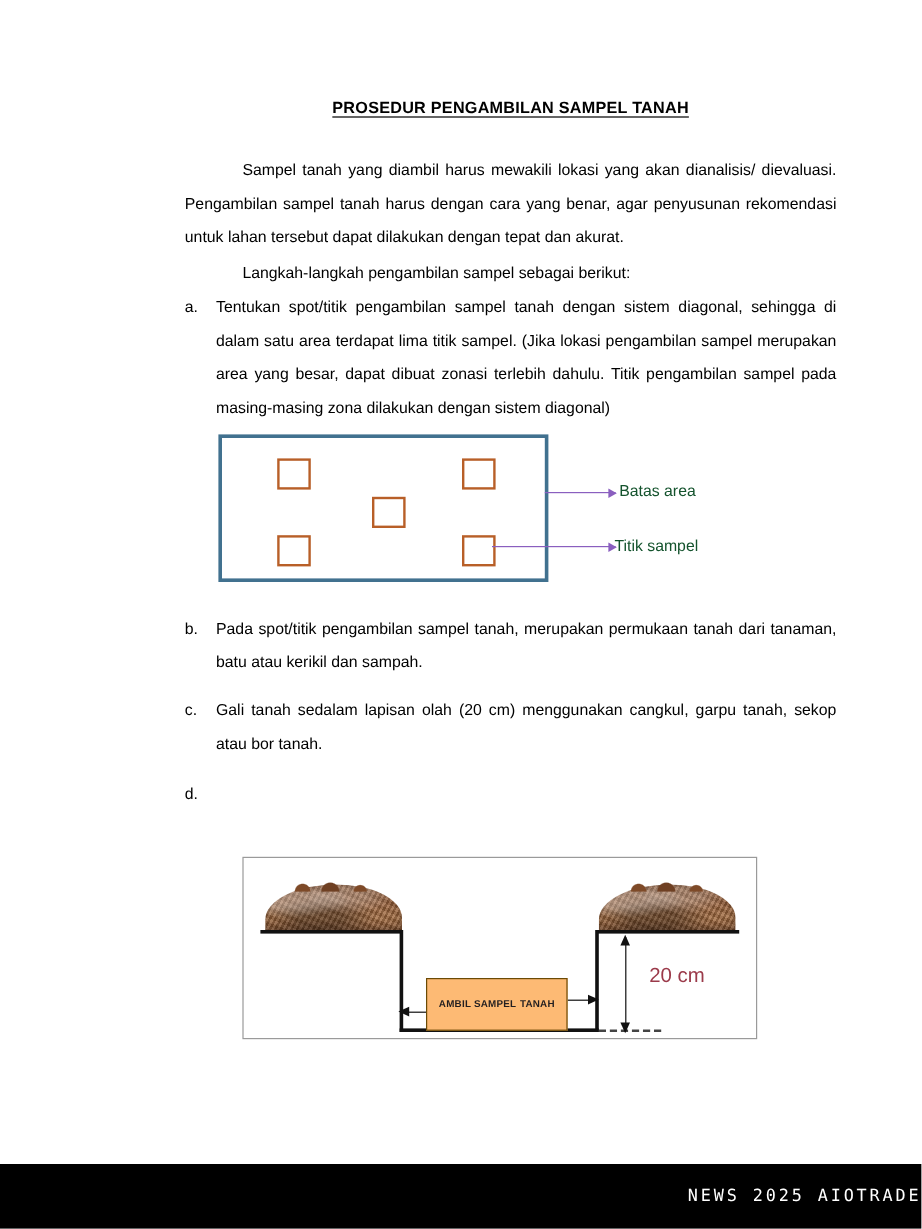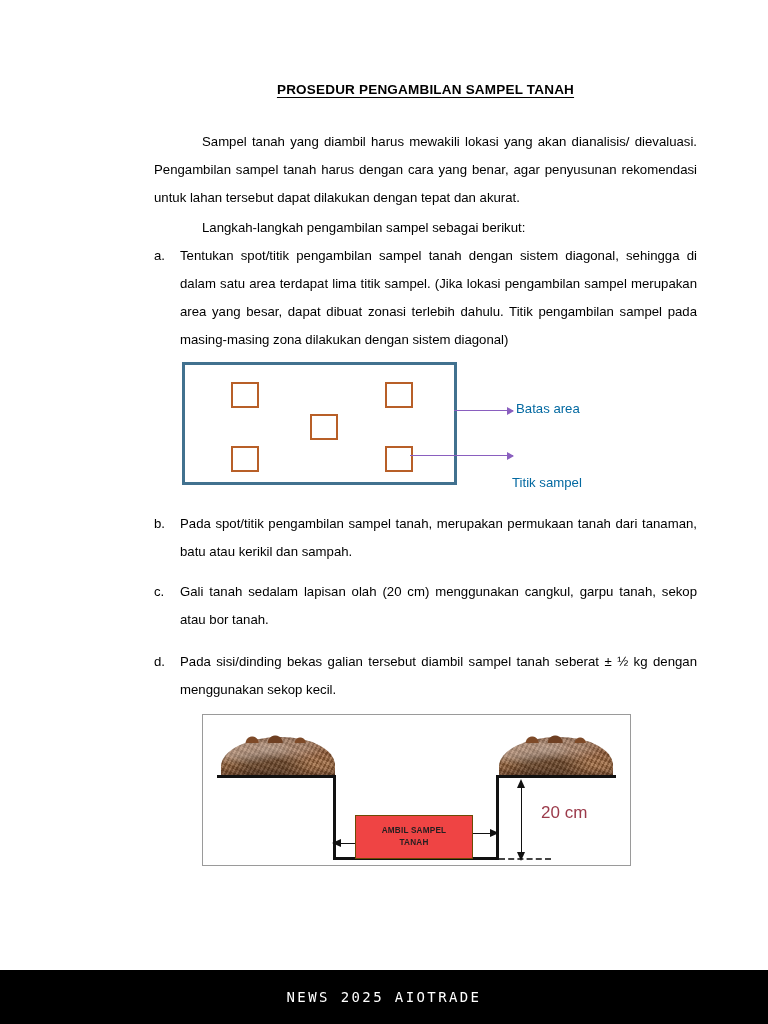--- a/index.html
+++ b/index.html
@@ -123,25 +123,25 @@
     border-left: 7px solid #8A5FBF;
     border-top: 4px solid transparent;
     border-bottom: 4px solid transparent;
   }
   .lead-1 { left: 272px; top: 48px;  width: 59px; }
   .lead-2 { left: 228px; top: 93px;  width: 103px; }
 
   .annot-label {
     position: absolute;
     font-size: 13.2px;
-    color: #0369a1;
+    color: #14532d;
     white-space: nowrap;
   }
   .annot-1 { left: 500px; top: 401px; }
-  .annot-2 { left: 496px; top: 447px; margin-top: 28px; }
+  .annot-2 { left: 496px; top: 447px; }
 
   
   .diagram2 {
     position: absolute;
     left: 186px;
     top: 714px;
     width: 429px;
     height: 152px;
     border: 1px solid #9a9a9a;
     background: #ffffff;
@@ -189,25 +189,25 @@
   }
   .bumps-left  { left: 30px;  width: 96px; }
   .bumps-right { left: 310px; width: 96px; }
 
   .sample-box {
     position: absolute;
     left: 152px;
     top: 100px;
     width: 118px;
     height: 44px;
-    background: #ef4444;
+    background: #fdba74;
     border: 1.5px solid #6B4A05;
     box-sizing: border-box;
     display: flex;
-    flex-direction: column;
+    flex-direction: row;
     align-items: center;
     justify-content: center;
     gap: 3px;
   }
   .sample-box span {
     font-size: 8.2px;
     font-weight: bold;
     color: #231f20;
     letter-spacing: 0.2px;
     line-height: 1;
@@ -289,21 +289,21 @@
   
   .banner {
     position: absolute;
     left: 0;
     top: 970px;
     width: 768px;
     height: 54px;
     background: #000000;
     display: flex;
     align-items: center;
-    justify-content: center;
+    justify-content: flex-end;
   }
   .banner-text {
     color: #ffffff;
     font-family: "DejaVu Sans Mono", monospace;
     font-size: 14px;
     letter-spacing: 2.4px;
   }
 </style>
 </head>
 <body>
@@ -351,21 +351,20 @@
   <div class="list item-c">
     <div class="list-item">
       <span class="marker">c.</span>
       <span class="body">Gali tanah sedalam lapisan olah (20 cm) menggunakan cangkul, garpu tanah, sekop atau bor tanah.</span>
     </div>
   </div>
 
   <div class="list item-d">
     <div class="list-item">
       <span class="marker">d.</span>
-      <span class="body">Pada sisi/dinding bekas galian tersebut diambil sampel tanah seberat ± ½ kg dengan menggunakan sekop kecil.</span>
     </div>
   </div>
 
   <div class="diagram2">
     <div class="d2-inner">
       <div class="soil soil-left"></div>
       <div class="soil-bumps bumps-left"></div>
       <div class="soil soil-right"></div>
       <div class="soil-bumps bumps-right"></div>
 

